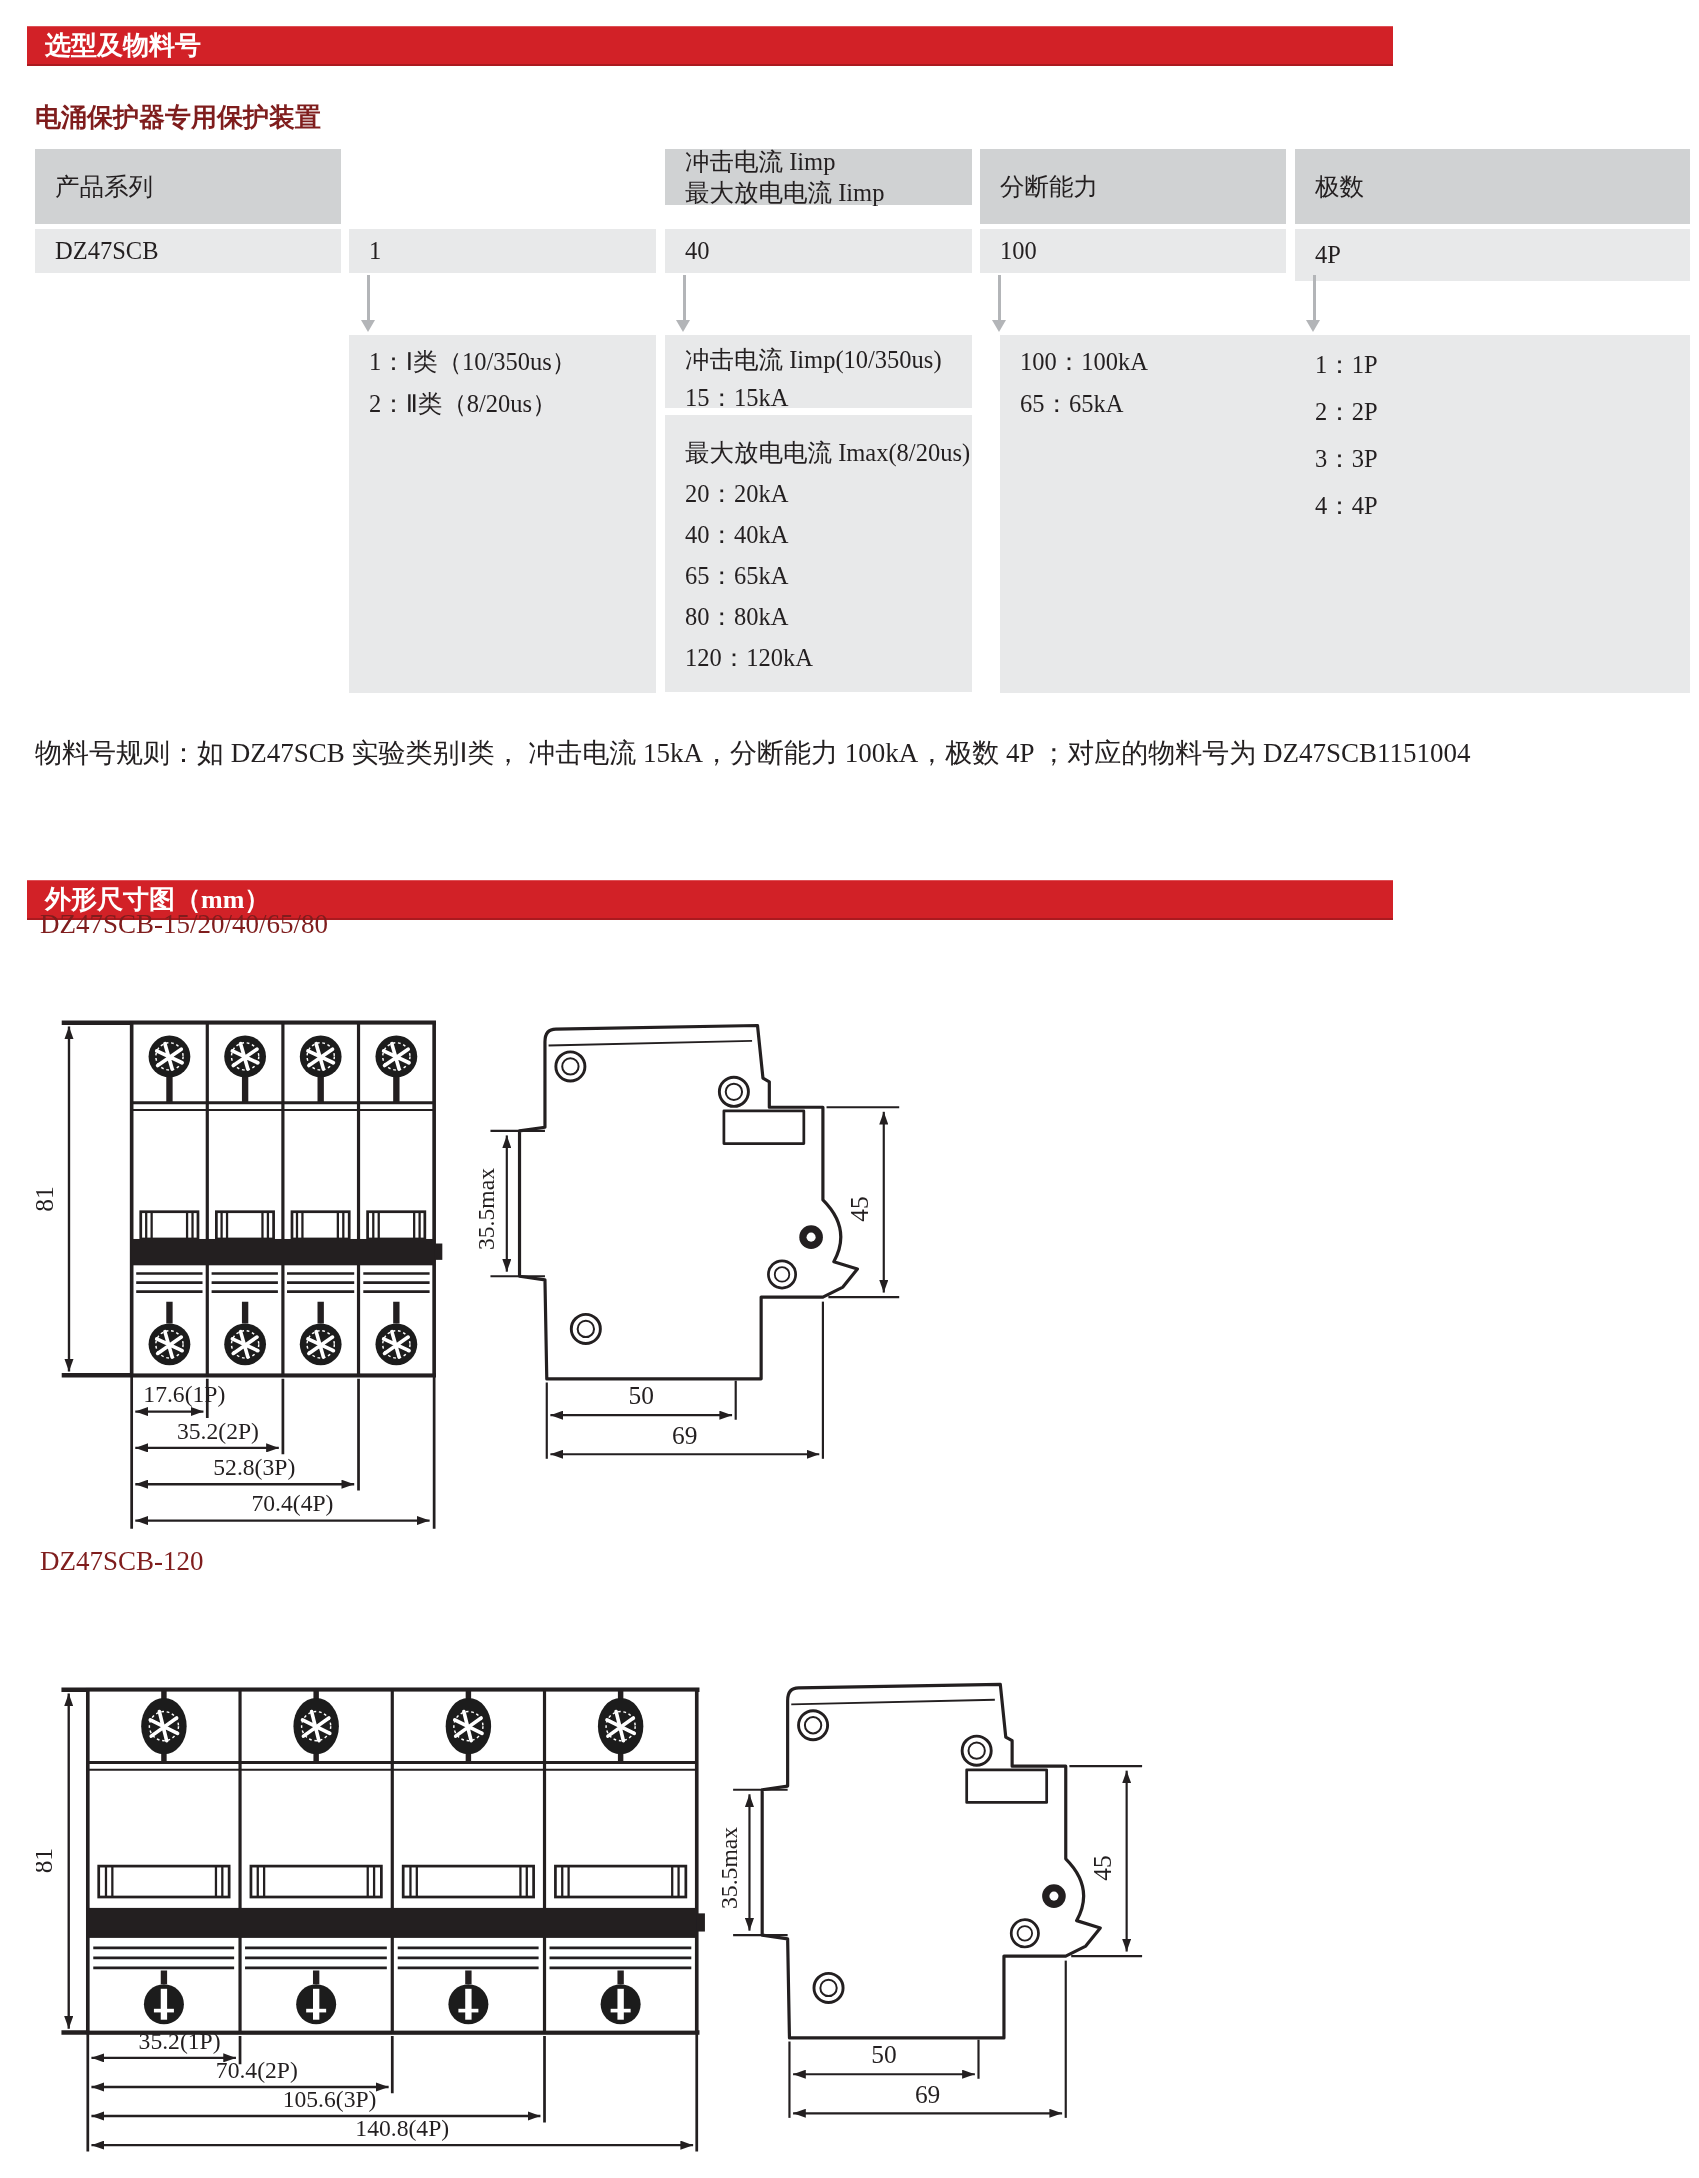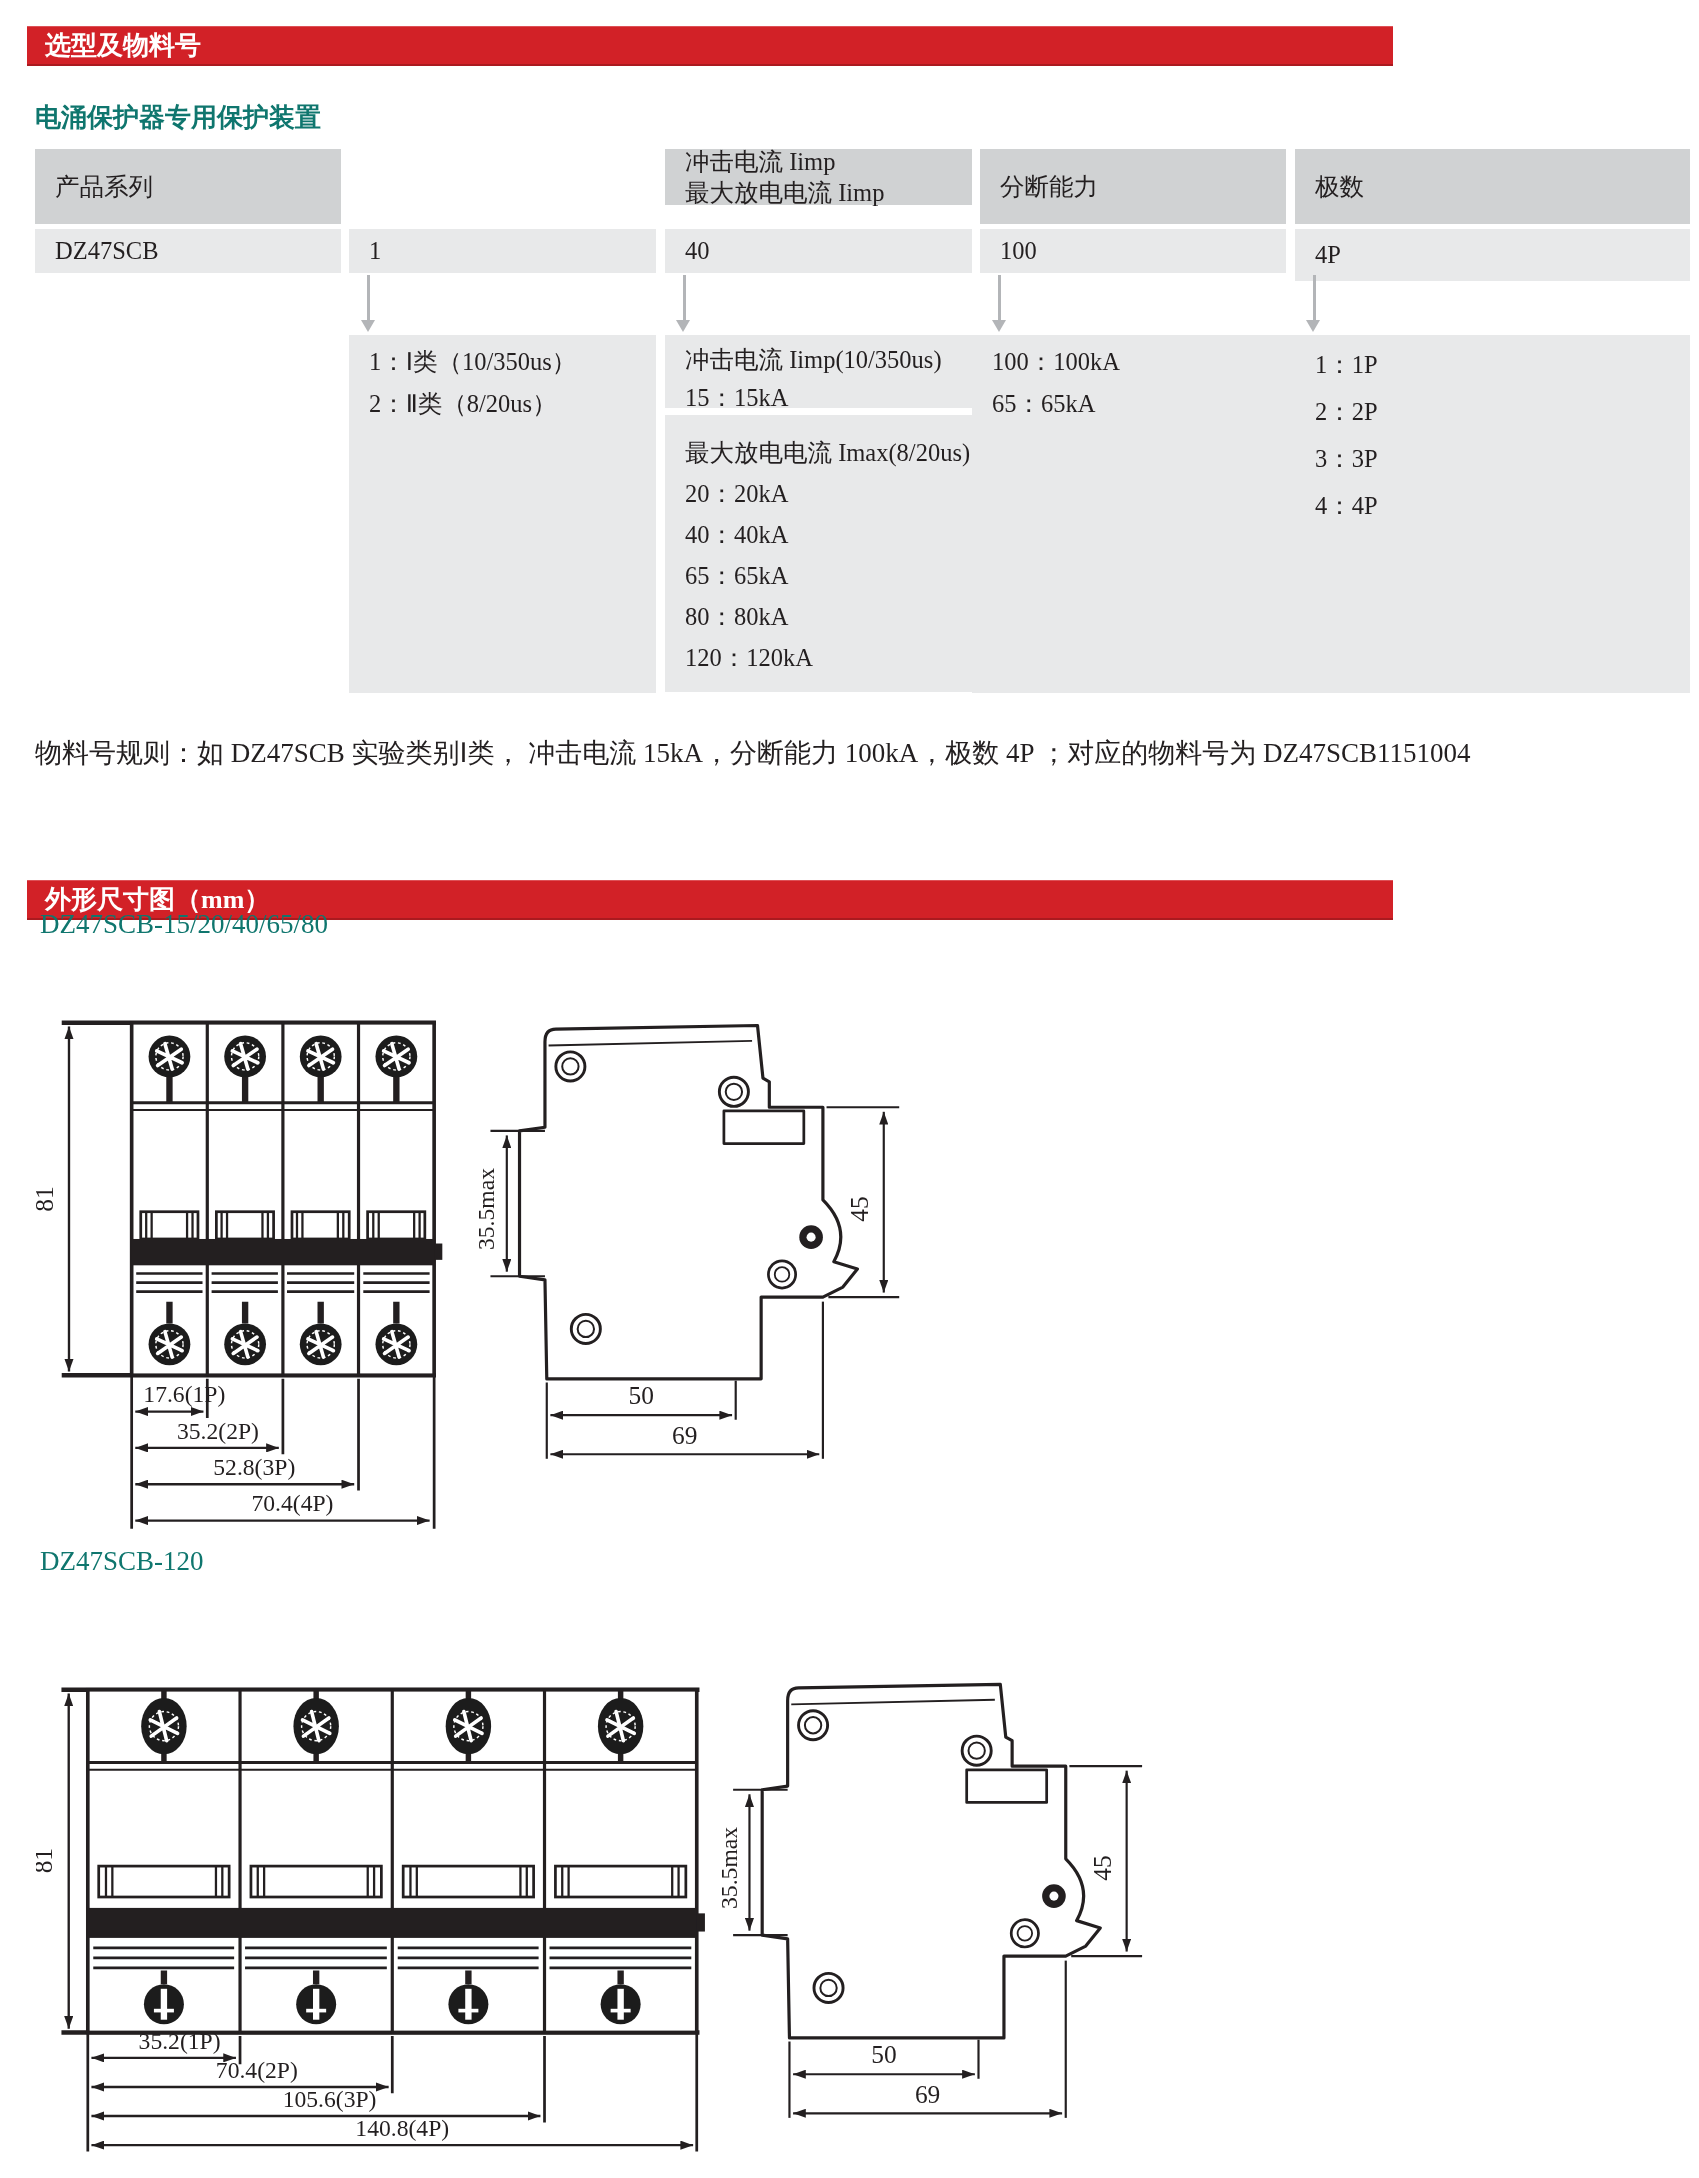--- a/index.html
+++ b/index.html
@@ -2,21 +2,21 @@
 <html style="font-size:14.5px"><head>
 <meta charset="utf-8">
 <style>
   html,body{margin:0;padding:0;background:#fff;}
   #page{position:relative;width:1699px;height:2178px;background:#fff;overflow:hidden;
         font-family:Liberation Serif, serif;color:#231f20;}
   .abs{position:absolute;}
   .redbar{background:#d22127;color:#fff;font-weight:bold;font-size:26px;
           display:flex;align-items:center;padding-left:18px;box-sizing:border-box;
           border-top:1.8px solid #dd5157;border-bottom:2.7px solid #aa1a1f;}
-  .redtext{color:#0f766e;text-align:right;}
+  .redtext{color:#7f1d1d;text-align:right;}
   .hcell{background:#d0d2d3;box-sizing:border-box;padding-left:20px;
          display:flex;flex-direction:column;justify-content:center;font-size:24.5px;line-height:31px;}
   .vcell{background:#e8e9ea;box-sizing:border-box;padding-left:20px;
          display:flex;align-items:center;font-size:24.5px;}
   .obox{background:#e8e9ea;box-sizing:border-box;padding:5.5px 9px 0 20px;font-size:24.5px;}
   .obox div{line-height:42px;white-space:nowrap;}
   .obox3 div{line-height:38px;}
   .obox3b{padding-top:17px;}
   .obox3b div{line-height:41px;}
   .garrow{width:2.7px;background:#b3b5b8;}
@@ -87,21 +87,21 @@
   </div>
   <div class="abs obox obox3b" style="left:665px;top:415px;width:307px;height:277px;">
     <div>最大放电电流 Imax(8/20us)</div>
     <div>20：20kA</div>
     <div>40：40kA</div>
     <div>65：65kA</div>
     <div>80：80kA</div>
     <div>120：120kA</div>
   </div>
 
-  <div class="abs obox" style="left:972px;top:335px;width:358px;height:358px;">
+  <div class="abs obox" style="left:1000px;top:335px;width:358px;height:358px;">
     <div>100：100kA</div>
     <div>65：65kA</div>
   </div>
 
   <div class="abs obox" style="left:1295px;top:335px;width:395px;height:358px;line-height:47px;">
     <div style="line-height:47px;">1：1P</div>
     <div style="line-height:47px;">2：2P</div>
     <div style="line-height:47px;">3：3P</div>
     <div style="line-height:47px;">4：4P</div>
   </div>

